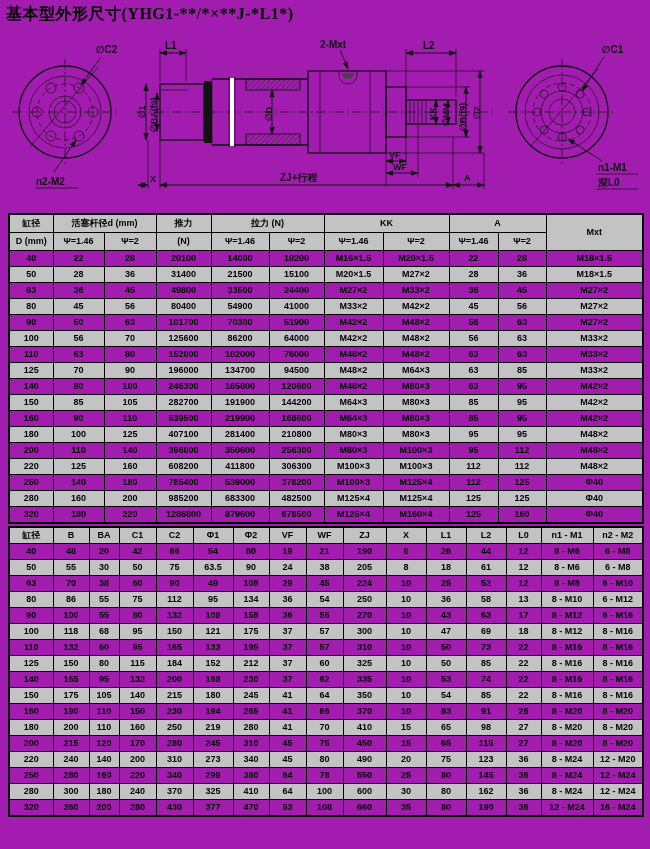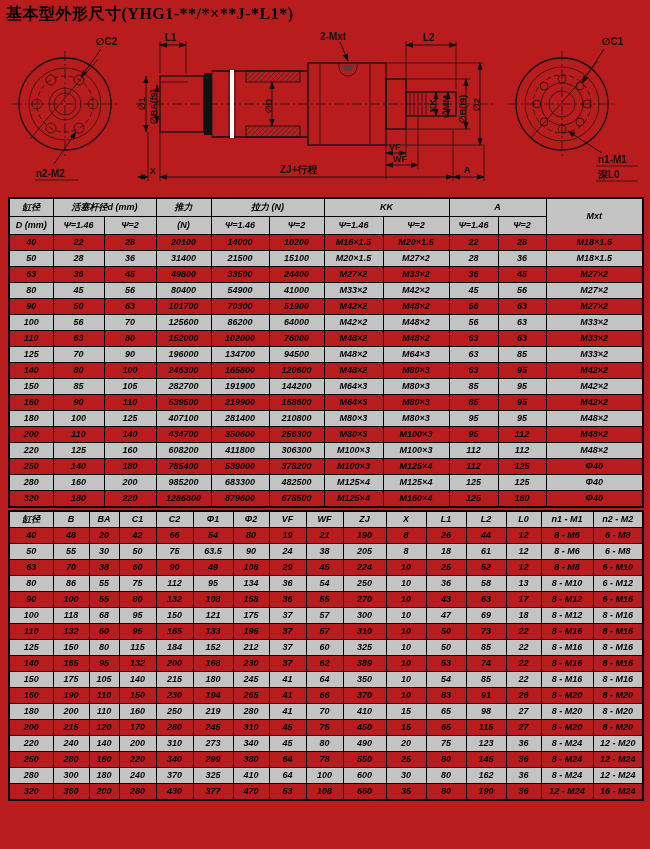--- a/index.html
+++ b/index.html
@@ -1,26 +1,26 @@
 <!DOCTYPE html>
 <html><head>
 <meta charset="utf-8">
 <style>
   * { box-sizing: border-box; }
   body { margin:0; background:#ffffff; }
-  .page { width:650px; height:849px; background:#b91c1c; overflow:hidden;
+  .page { width:650px; height:849px; background:#a21caf; overflow:hidden;
           font-family:"Liberation Sans","DejaVu Sans",sans-serif; color:#000; }
   .title { font-family:"Liberation Serif","DejaVu Serif",serif; font-weight:bold;
            font-size:16px; margin:4px 0 0 6px; letter-spacing:.5px; }
-  .drawing-wrap { margin:4px 8px; }
+  .drawing-wrap { margin:12px 8px; }
   svg text { font-family:"Liberation Sans","DejaVu Sans",sans-serif; font-size:10px;
              font-weight:bold; fill:#111; }
   svg .sm { font-size:9px; }
   table { border-collapse:collapse; table-layout:fixed; width:634px;
-          margin:2px 8px 0 8px; border:2.5px solid #000;font-style:italic; }
+          margin:2px 8px 0 8px; border:2.5px solid #000; }
   th, td { border:1.5px solid #000; text-align:center; font-weight:bold;
            font-size:9px; padding:0; height:15px; line-height:15px;
            overflow:hidden; white-space:nowrap; }
   thead th { background:#c3c3c3; }
   tr.shade td { background:#c3c3c3; }
   #t1 thead th { height:17px; line-height:17px; }
   .ol   { stroke:#111; stroke-width:1.3; fill:none; }
   .thin { stroke:#111; stroke-width:.7; fill:none; }
   .dim  { stroke:#111; stroke-width:.9; fill:none;
           marker-start:url(#ar); marker-end:url(#ar); }
@@ -376,21 +376,21 @@
           <td>M80×3</td>
           <td>M80×3</td>
           <td>95</td>
           <td>95</td>
           <td>M48×2</td>
         </tr>
         <tr>
           <td>200</td>
           <td>110</td>
           <td>140</td>
-          <td>434700</td>
+          <td>396000</td>
           <td>350600</td>
           <td>256300</td>
           <td>M80×3</td>
           <td>M100×3</td>
           <td>95</td>
           <td>112</td>
           <td>M48×2</td>
         </tr>
         <tr class="shade">
           <td>220</td>
@@ -634,21 +634,21 @@
         <tr>
           <td>140</td>
           <td>165</td>
           <td>95</td>
           <td>132</td>
           <td>200</td>
           <td>168</td>
           <td>230</td>
           <td>37</td>
           <td>62</td>
-          <td>389</td>
+          <td>335</td>
           <td>10</td>
           <td>53</td>
           <td>74</td>
           <td>22</td>
           <td>8 - M16</td>
           <td>8 - M16</td>
         </tr>
         <tr class="shade">
           <td>150</td>
           <td>175</td>

